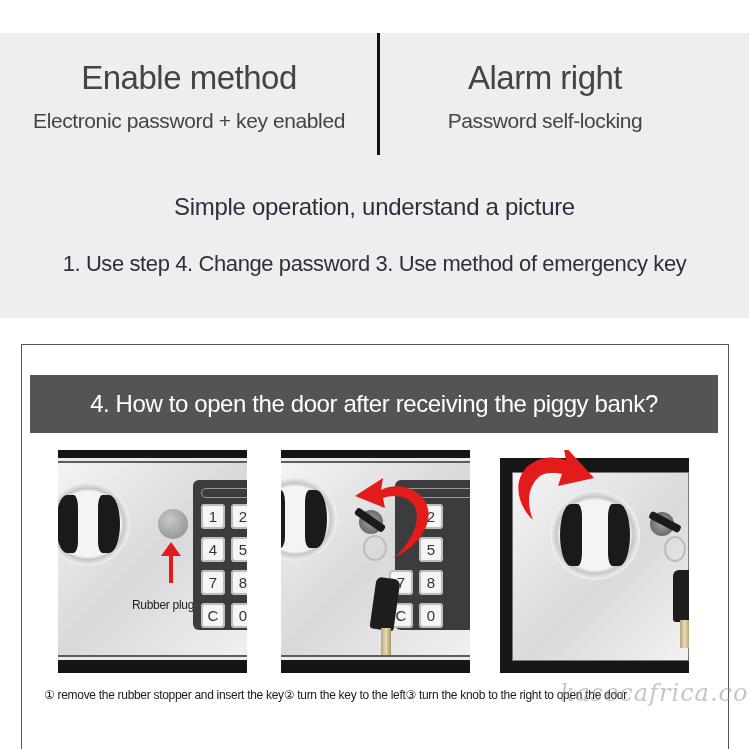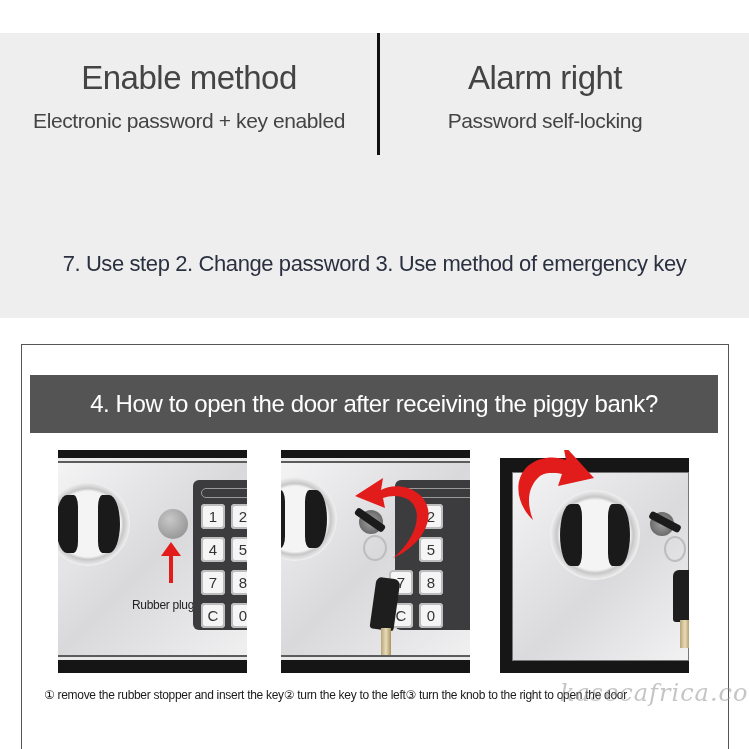--- a/index.html
+++ b/index.html
@@ -58,21 +58,22 @@
 <div class="top-band">
   <div class="feature left">
     <div class="title">Enable method</div>
     <div class="desc">Electronic password + key enabled</div>
   </div>
   <div class="divider"></div>
   <div class="feature right">
     <div class="title">Alarm right</div>
     <div class="desc">Password self-locking</div>
   </div>
-  <div class="steps">7. Use step 2. Change password 3. Use method of emergency key</div>
+  <div class="subtitle">Simple operation, understand a picture</div>
+  <div class="steps">1. Use step 4. Change password 3. Use method of emergency key</div>
 </div>
 
 <div class="frame"></div>
 <div class="banner">4. How to open the door after receiving the piggy bank?</div>
 
 <div class="photo" style="left:58px;">
   <div class="plate"></div>
   <div class="bar-top"></div>
   <div class="line-top"></div>
   <div class="knob" style="left:-12px; top:32px;">

